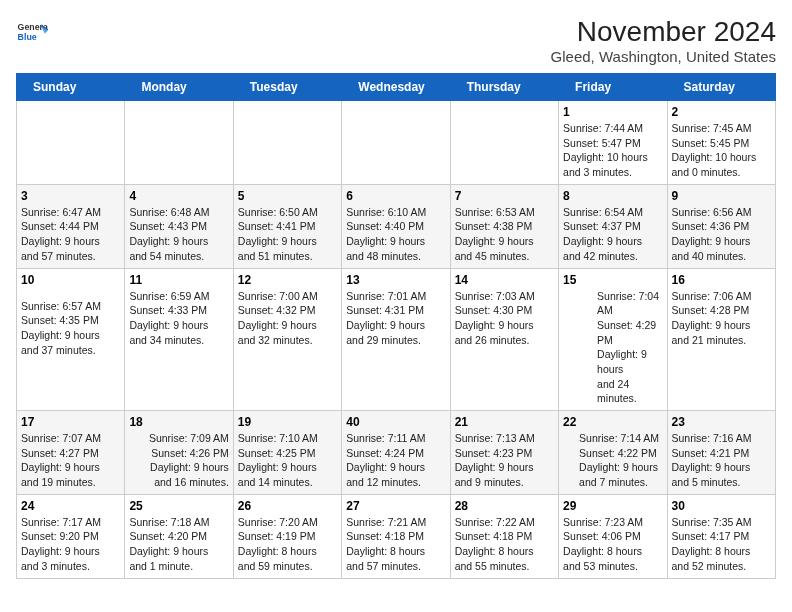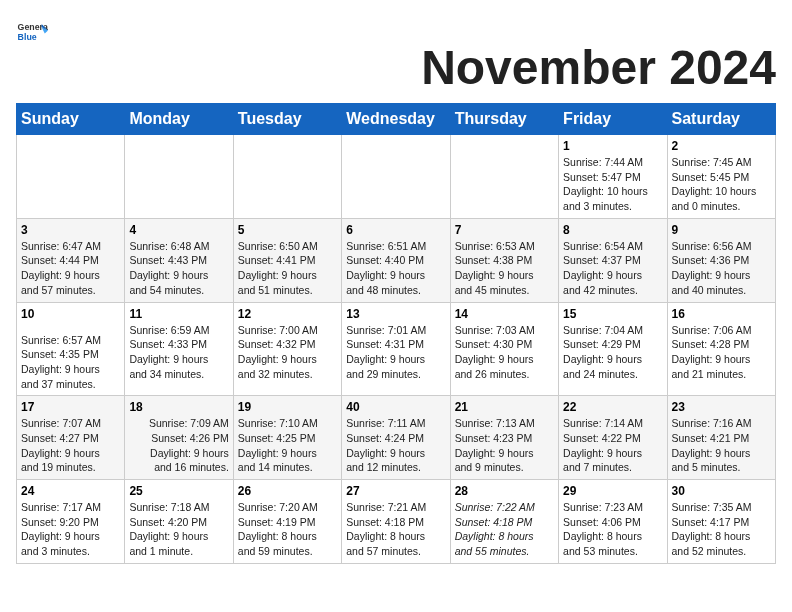--- a/index.html
+++ b/index.html
@@ -22,40 +22,39 @@
       gap: 4px;
     }
     .logo-icon {
       width: 32px;
       height: 32px;
     }
     .title-area {
       text-align: right;
     }
     .month-title {
-      font-size: 48px;
-      font-weight: bold;
+      font-size: 28px;
+      font-weight: normal;
       color: #222;
-      margin-top: 24px;
     }
     .location {
       font-size: 15px;
       color: #444;
     }
     .calendar {
       width: 100%;
       border-collapse: collapse;
       font-size: 11px;
     }
     .calendar th {
       background: #1565c0;
       color: #fff;
-      padding: 6px 4px;
+      padding: 6px 16px;
       text-align: left;
-      font-size: 16px;
+      font-size: 12px;
       font-weight: bold;
       border: 1px solid #1565c0;
     }
     .calendar td {
       vertical-align: top;
       border: 1px solid #ccc;
       padding: 4px;
       width: 108px;
       min-height: 80px;
       background: #fff;
@@ -88,20 +87,21 @@
     <svg class="logo-icon" viewBox="0 0 40 40">
       <rect x="0" y="0" width="40" height="40" fill="white"></rect>
       <text x="2" y="18" font-size="11" font-weight="bold" fill="#333" font-family="Arial">General</text>
       <text x="2" y="30" font-size="11" font-weight="bold" fill="#1565c0" font-family="Arial">Blue</text>
       <polygon points="32,10 40,18 32,14" fill="#1565c0"></polygon>
       <polygon points="32,14 40,18 36,22" fill="#42a5f5"></polygon>
     </svg>
   </div>
   <div class="title-area">
     <div class="month-title">November 2024</div>
+    <div class="location">Gleed, Washington, United States</div>
   </div>
 </div>
 
 <table class="calendar">
   <thead>
     <tr>
     <th>Sunday</th>
         <th>Monday</th>
         <th>Tuesday</th>
         <th>Wednesday</th>
@@ -149,21 +149,21 @@
         </td>
         <td>
           <div class="day-number">5</div>
           <div class="day-info" style="white-space: pre-line;">Sunrise: 6:50 AM
 Sunset: 4:41 PM
 Daylight: 9 hours
 and 51 minutes.</div>
         </td>
         <td>
           <div class="day-number">6</div>
-          <div class="day-info" style="white-space: pre-line;">Sunrise: 6:51 AM
+          <div class="day-info" style="white-space: pre-line;">Sunrise: 6:10 AM
 Sunset: 4:40 PM
 Daylight: 9 hours
 and 48 minutes.</div>
         </td>
         <td>
           <div class="day-number">7</div>
           <div class="day-info" style="white-space: pre-line;">Sunrise: 6:53 AM
 Sunset: 4:38 PM
 Daylight: 9 hours
 and 45 minutes.</div>
@@ -214,21 +214,21 @@
         </td>
         <td>
           <div class="day-number">14</div>
           <div class="day-info" style="white-space: pre-line;">Sunrise: 7:03 AM
 Sunset: 4:30 PM
 Daylight: 9 hours
 and 26 minutes.</div>
         </td>
         <td>
           <div class="day-number">15</div>
-          <div class="day-info" style="white-space: pre-line;">Sunrise: 7:04 AM
+          <div class="day-info" style="white-space: pre-line; margin-left: 34px;">Sunrise: 7:04 AM
 Sunset: 4:29 PM
 Daylight: 9 hours
 and 24 minutes.</div>
         </td>
         <td>
           <div class="day-number">16</div>
           <div class="day-info" style="white-space: pre-line;">Sunrise: 7:06 AM
 Sunset: 4:28 PM
 Daylight: 9 hours
 and 21 minutes.</div>
@@ -265,21 +265,21 @@
         </td>
         <td>
           <div class="day-number">21</div>
           <div class="day-info" style="white-space: pre-line;">Sunrise: 7:13 AM
 Sunset: 4:23 PM
 Daylight: 9 hours
 and 9 minutes.</div>
         </td>
         <td>
           <div class="day-number">22</div>
-          <div class="day-info" style="white-space: pre-line;">Sunrise: 7:14 AM
+          <div class="day-info" style="white-space: pre-line; margin-left: 16px;">Sunrise: 7:14 AM
 Sunset: 4:22 PM
 Daylight: 9 hours
 and 7 minutes.</div>
         </td>
         <td>
           <div class="day-number">23</div>
           <div class="day-info" style="white-space: pre-line;">Sunrise: 7:16 AM
 Sunset: 4:21 PM
 Daylight: 9 hours
 and 5 minutes.</div>
@@ -309,21 +309,21 @@
         </td>
         <td>
           <div class="day-number">27</div>
           <div class="day-info" style="white-space: pre-line;">Sunrise: 7:21 AM
 Sunset: 4:18 PM
 Daylight: 8 hours
 and 57 minutes.</div>
         </td>
         <td>
           <div class="day-number">28</div>
-          <div class="day-info" style="white-space: pre-line; font-style: italic;">Sunrise: 7:22 AM
+          <div class="day-info" style="white-space: pre-line;">Sunrise: 7:22 AM
 Sunset: 4:18 PM
 Daylight: 8 hours
 and 55 minutes.</div>
         </td>
         <td>
           <div class="day-number">29</div>
           <div class="day-info" style="white-space: pre-line;">Sunrise: 7:23 AM
 Sunset: 4:06 PM
 Daylight: 8 hours
 and 53 minutes.</div>

